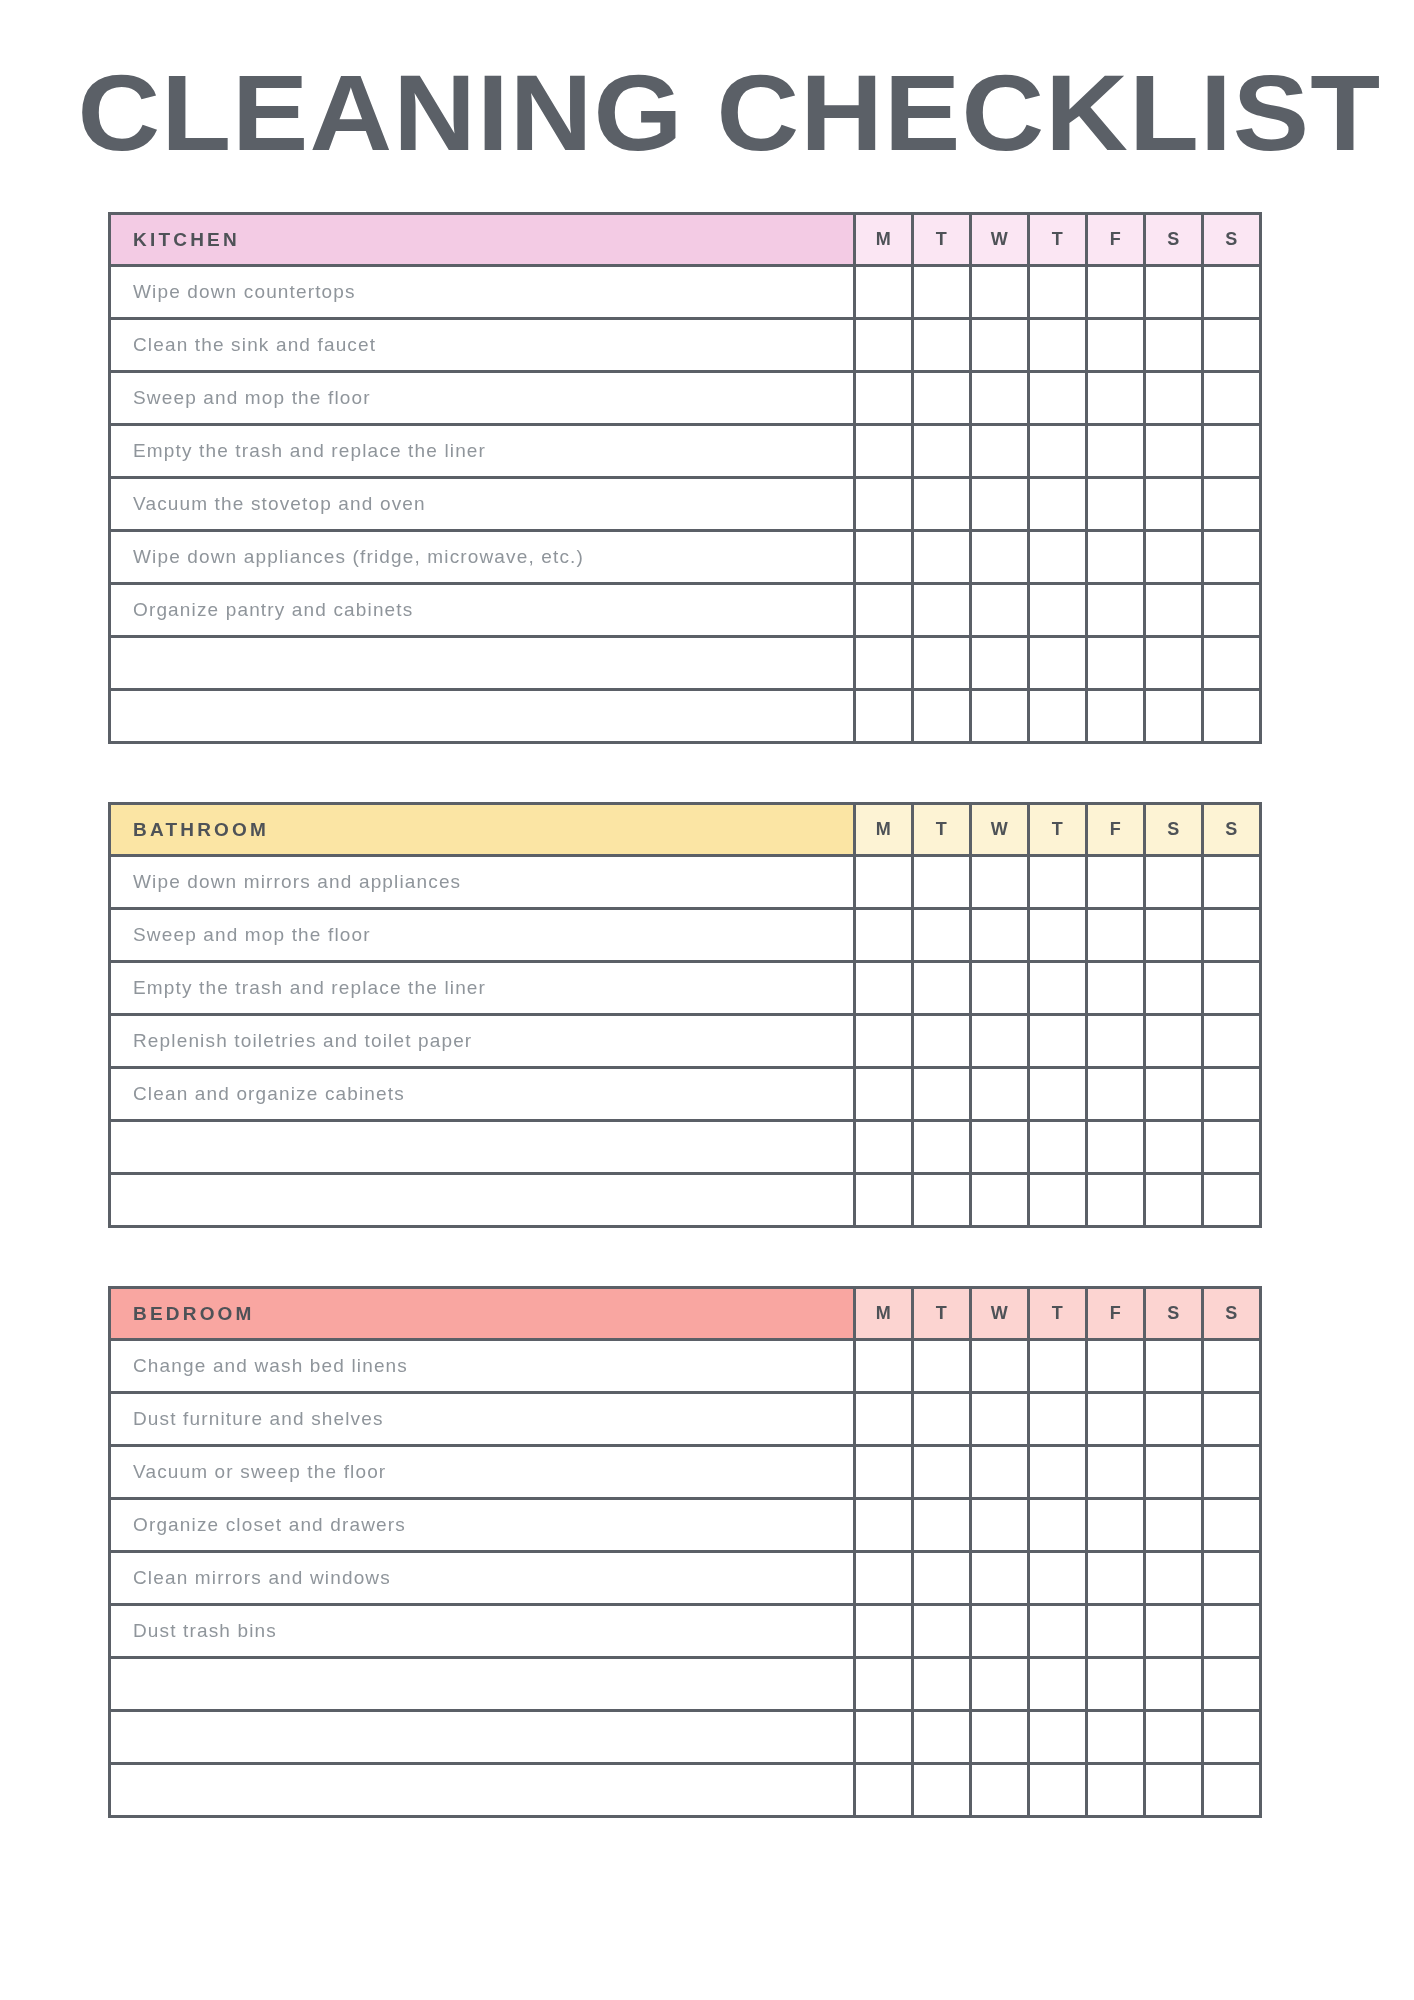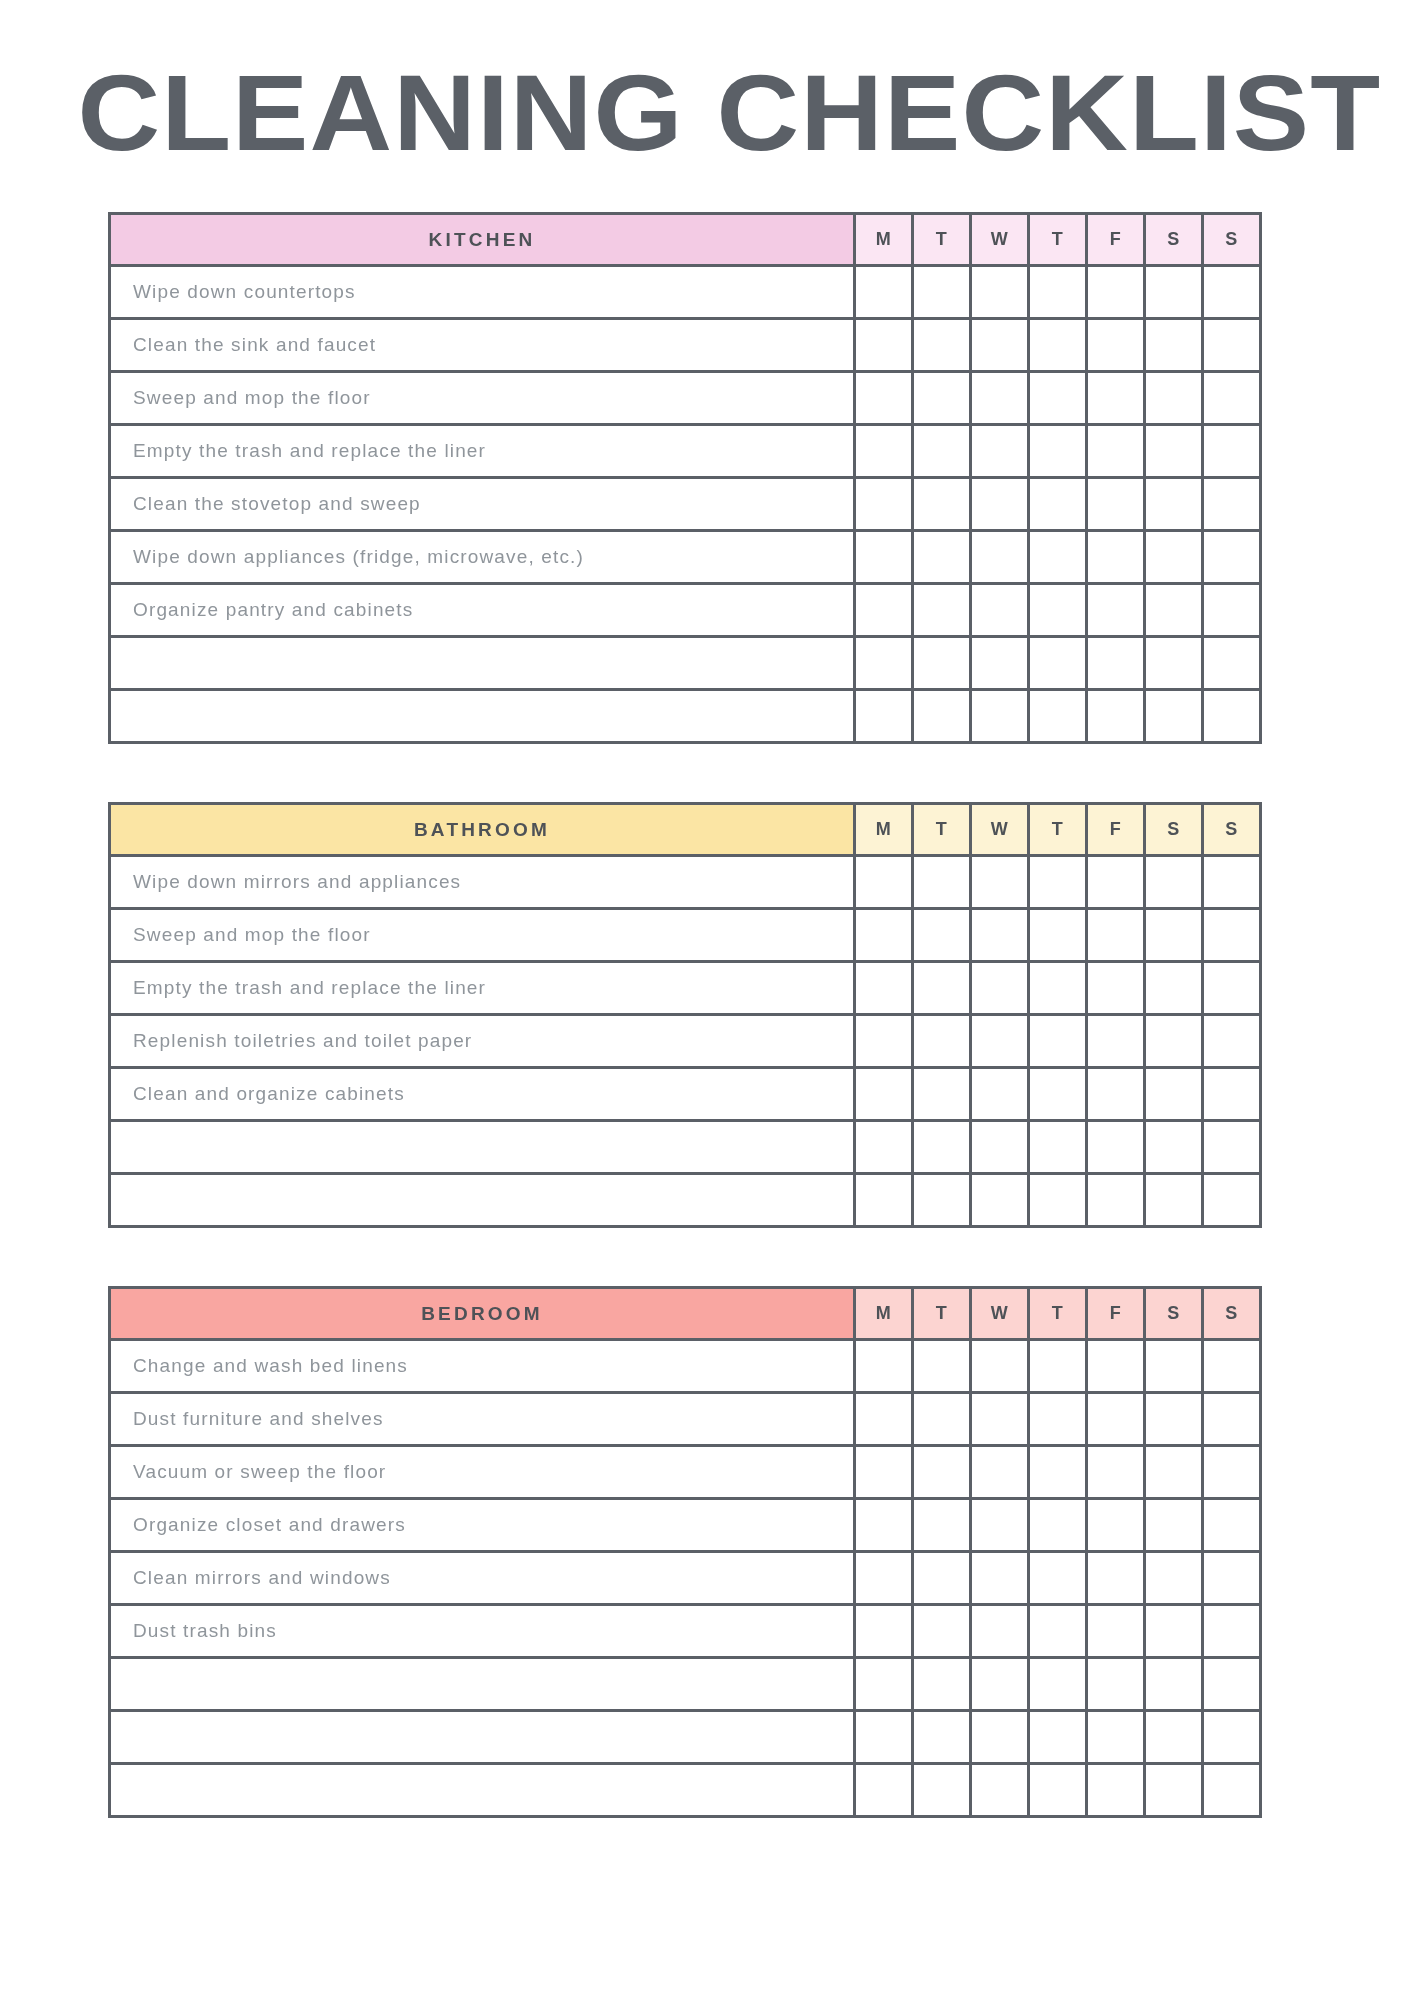--- a/index.html
+++ b/index.html
@@ -56,21 +56,21 @@
   table.checklist col.day-col  { width: 58px; }
 
   table.checklist td,
   table.checklist th {
     border: 3px solid #5b6067;
     padding: 0;
   }
 
   
   tr.section-head th.section-name {
-    text-align: center;
+    text-align: left;
     vertical-align: middle;
     height: 52px;
     padding: 0 22px;
     font-family: "Liberation Sans", sans-serif;
     font-weight: 700;
     font-size: 19px;
     letter-spacing: 3.2px;
     color: #4e5257;
   }
 
@@ -183,21 +183,21 @@
               <td class="task-cell">Empty the trash and replace the liner</td>
               <td class="check-cell"></td>
               <td class="check-cell"></td>
               <td class="check-cell"></td>
               <td class="check-cell"></td>
               <td class="check-cell"></td>
               <td class="check-cell"></td>
               <td class="check-cell"></td>
             </tr>
             <tr class="task-row">
-              <td class="task-cell">Clean the stovetop and sweep</td>
+              <td class="task-cell">Vacuum the stovetop and oven</td>
               <td class="check-cell"></td>
               <td class="check-cell"></td>
               <td class="check-cell"></td>
               <td class="check-cell"></td>
               <td class="check-cell"></td>
               <td class="check-cell"></td>
               <td class="check-cell"></td>
             </tr>
             <tr class="task-row">
               <td class="task-cell">Wipe down appliances (fridge, microwave, etc.)</td>

